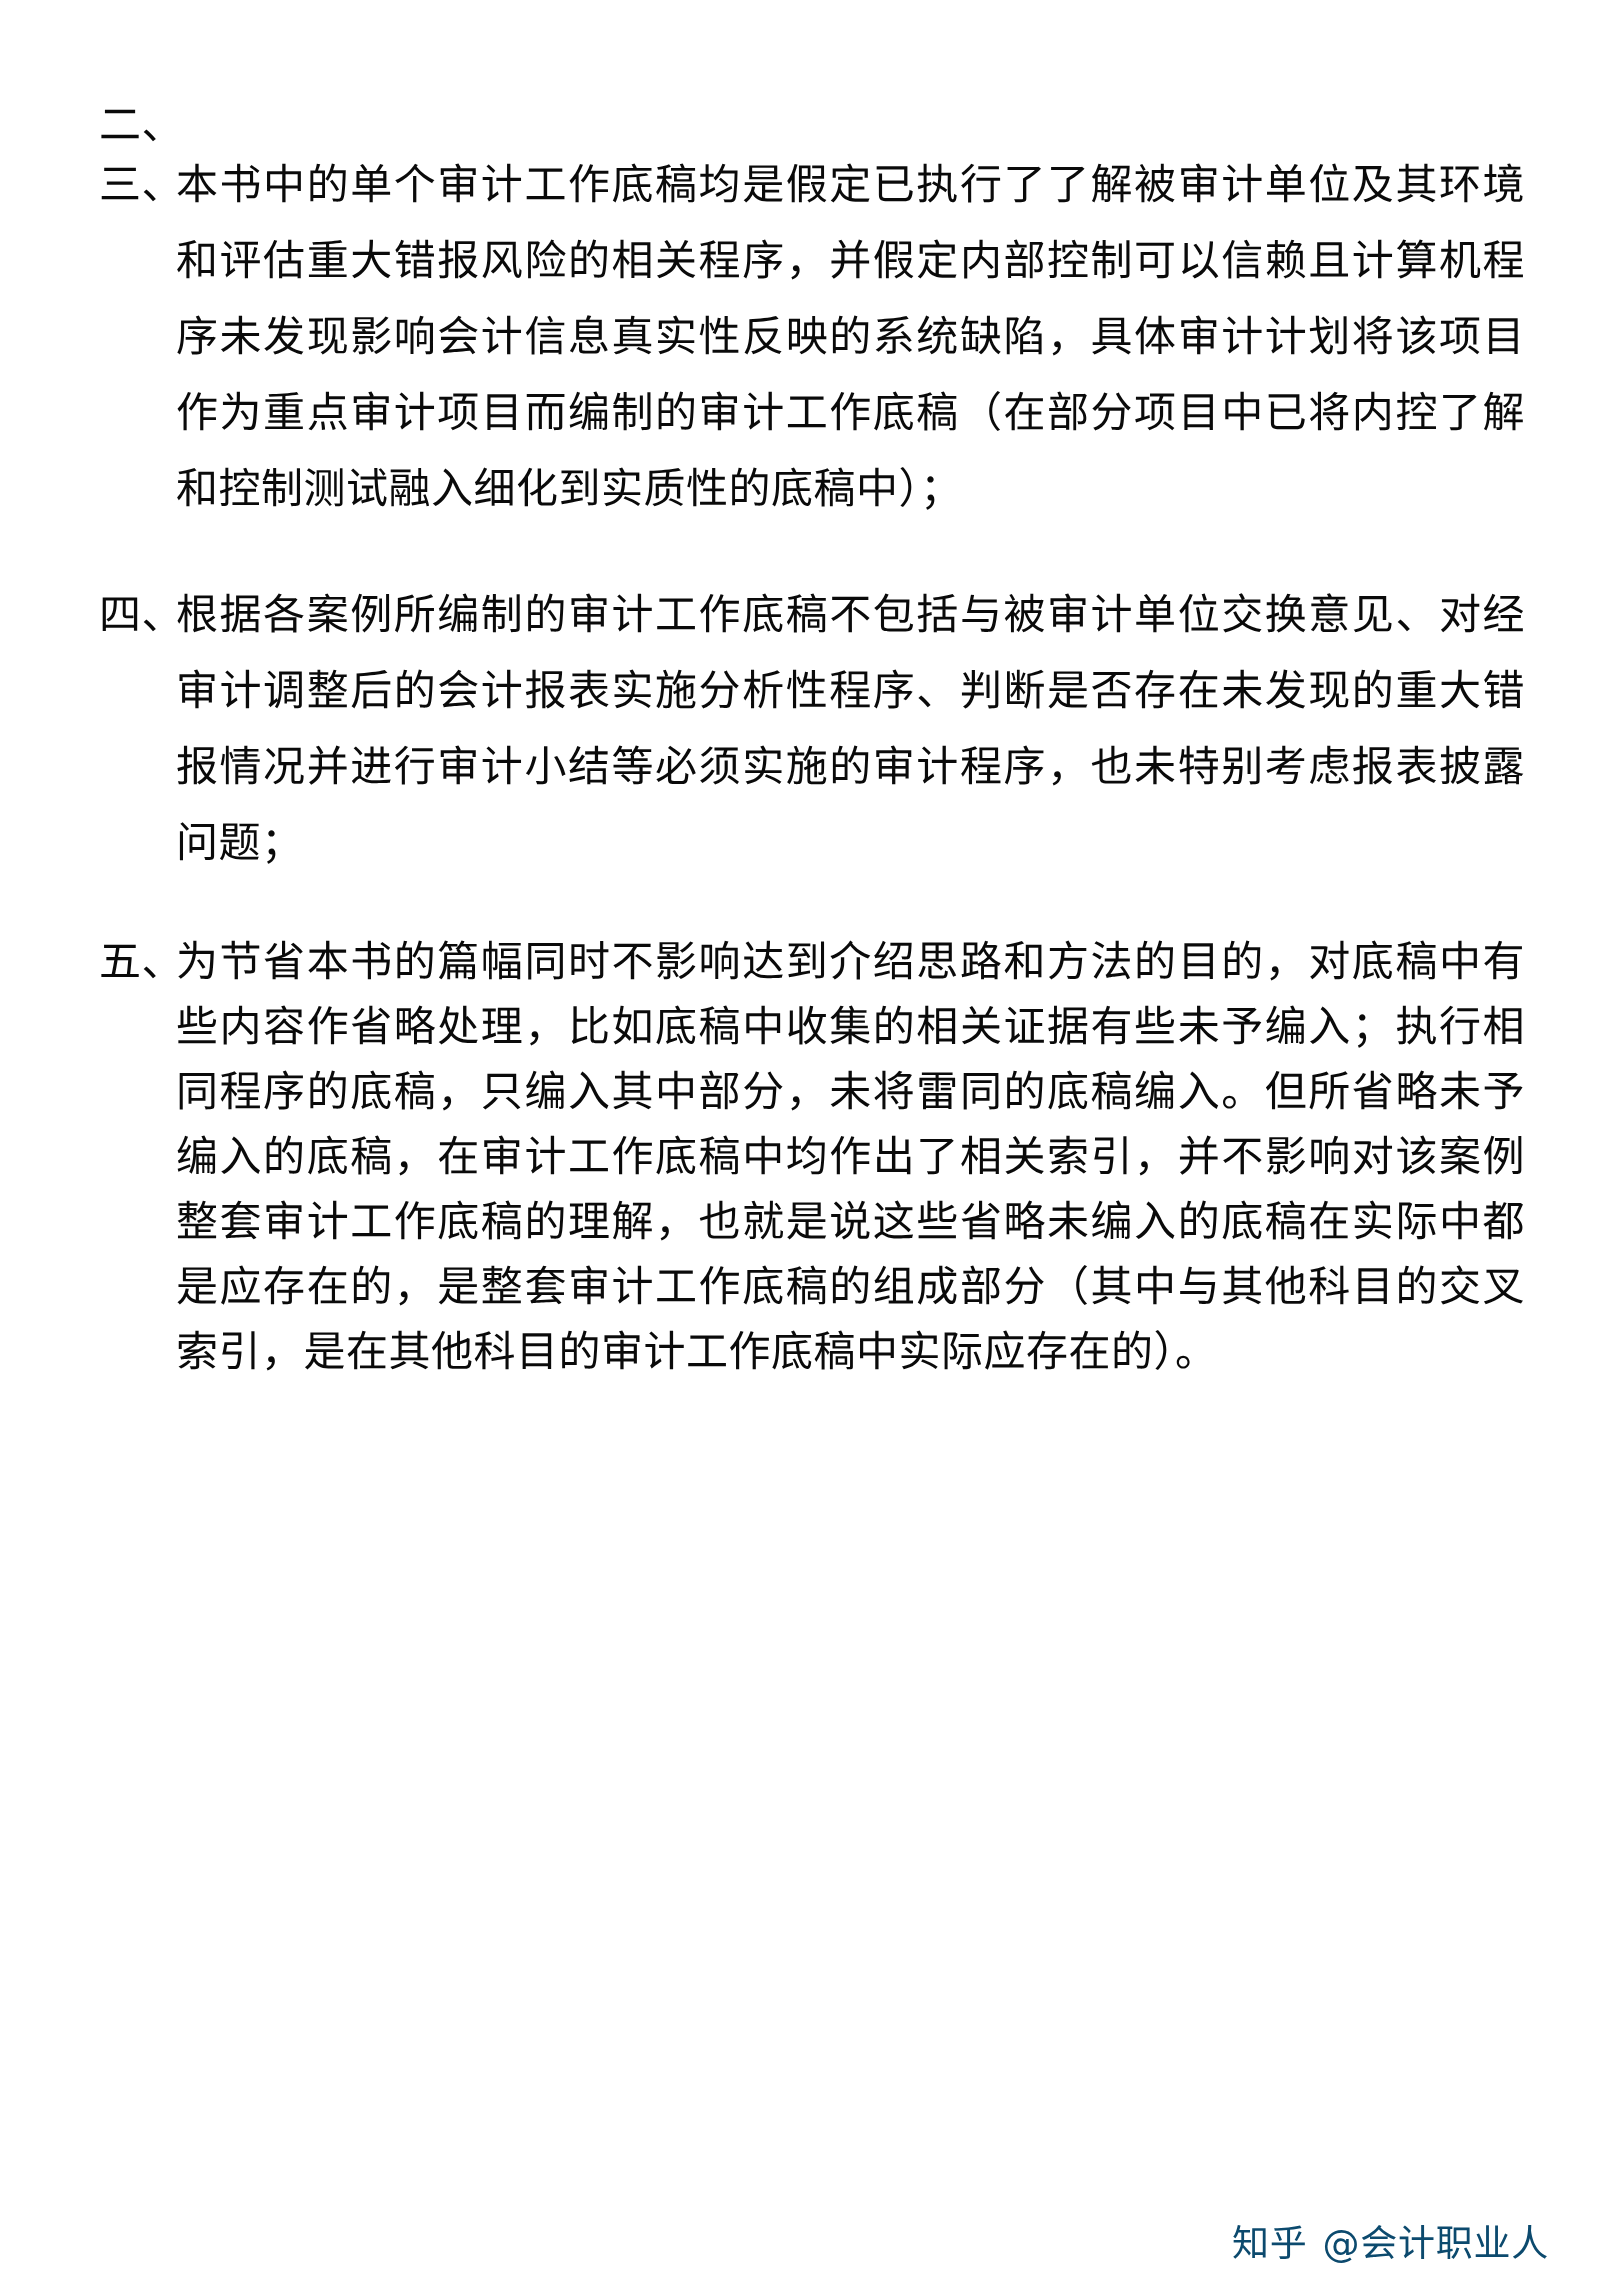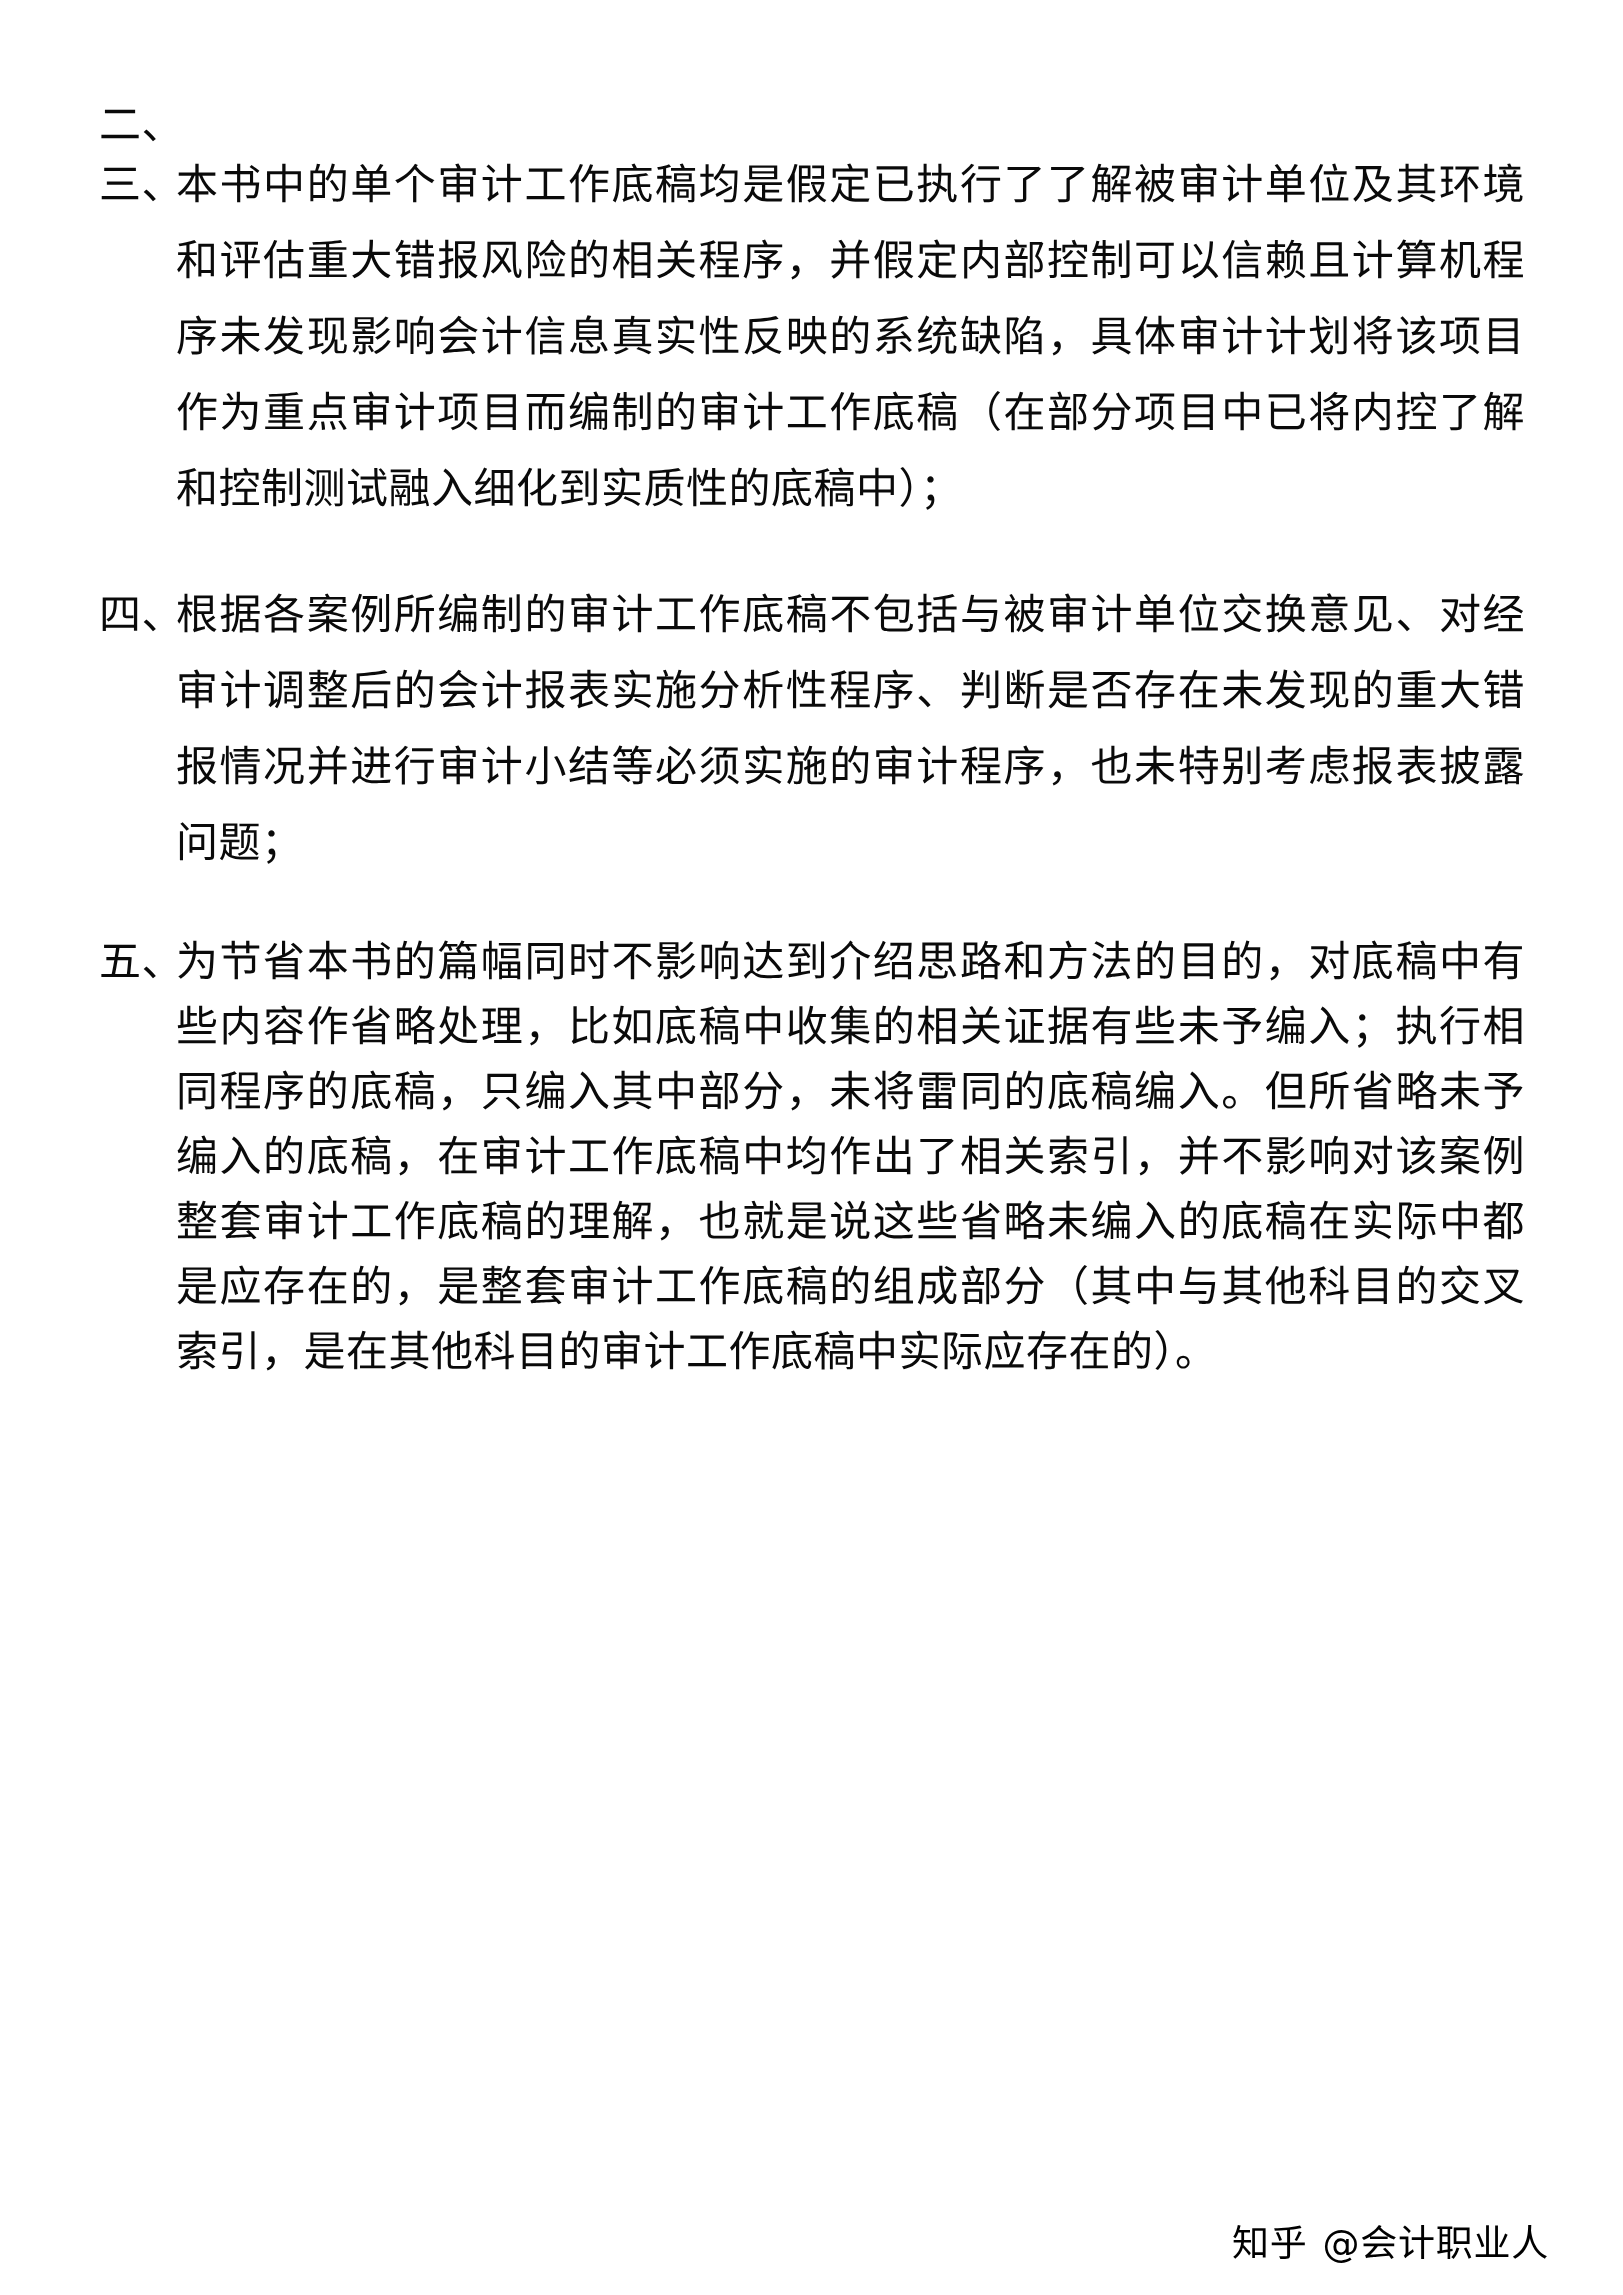--- a/index.html
+++ b/index.html
@@ -56,21 +56,21 @@
   .gap-d { margin-top: 48px; }
 
   
   #watermark {
     position: absolute;
     right: 74px;
     bottom: 33px;
     font-family: "DejaVu Sans", "Liberation Sans", sans-serif;
     font-size: 37px;
     line-height: 1;
-    color: #000000;
+    color: #0c4a6e;
     white-space: nowrap;
     letter-spacing: 0.02em;
     user-select: none;
   }
   #watermark .wm-brand { margin-right: 15px; }
 </style>
 </head>
 <body>
 
 <div id="page">

